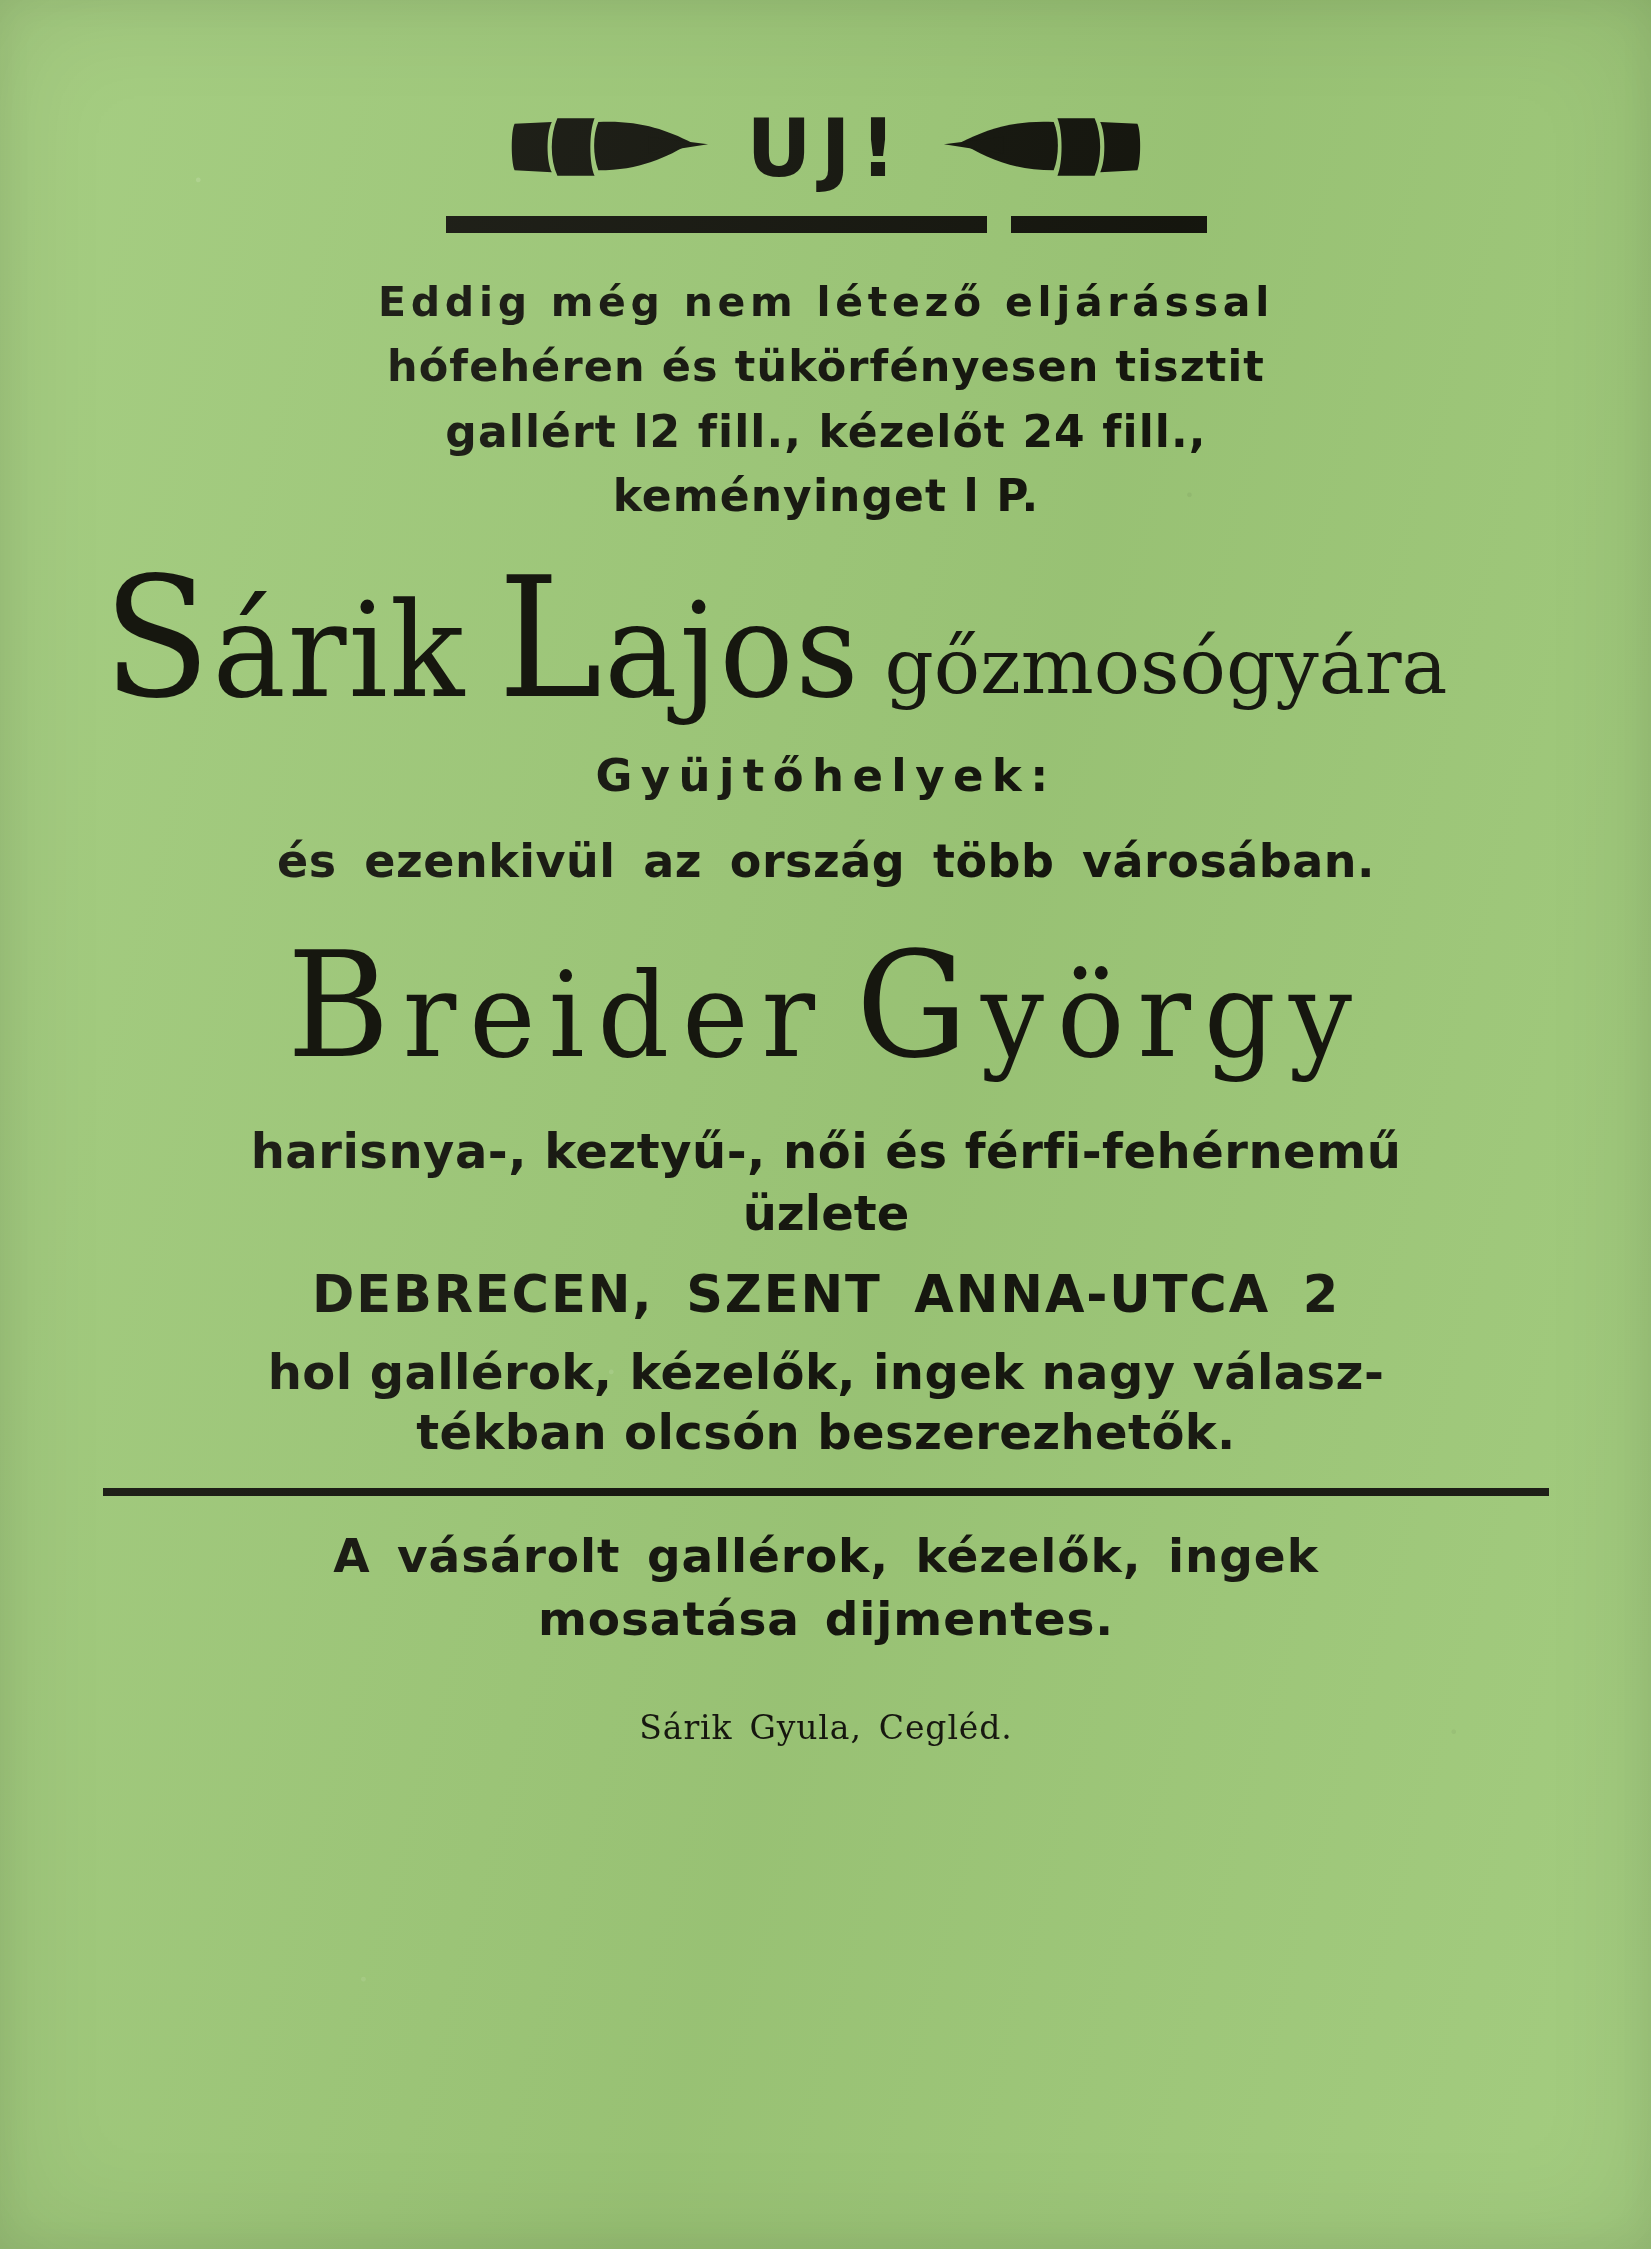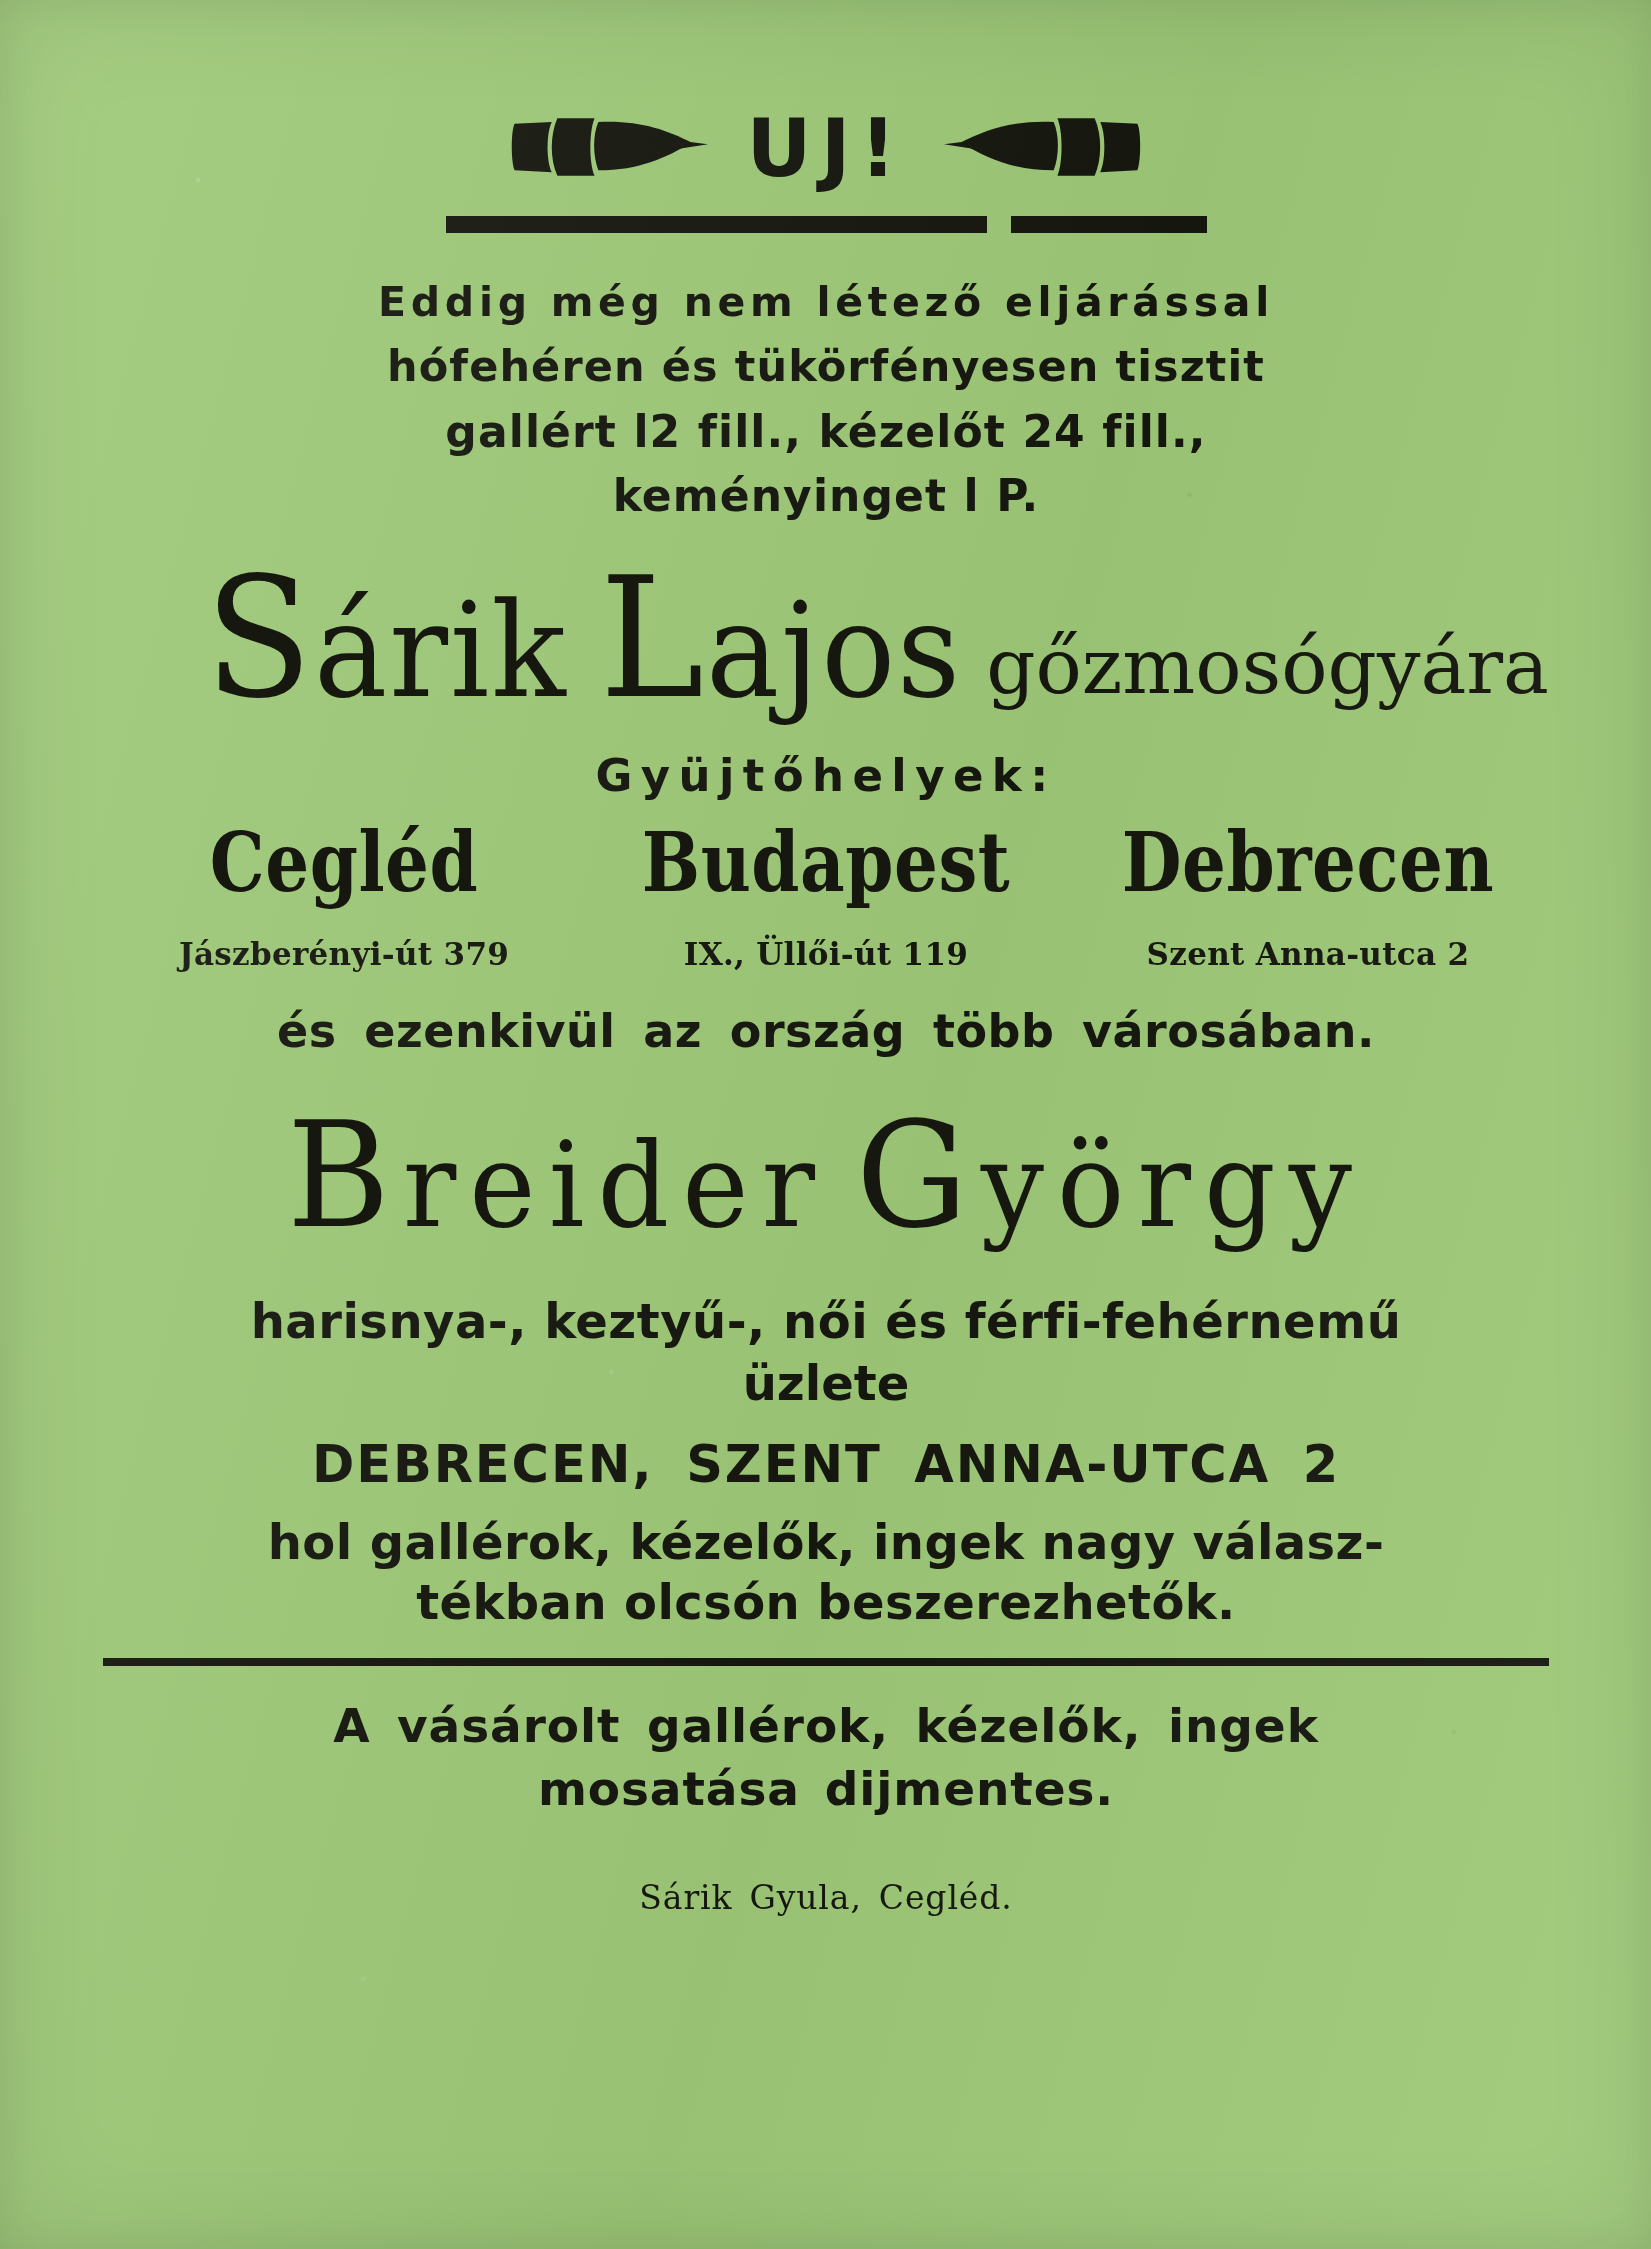--- a/index.html
+++ b/index.html
@@ -97,21 +97,21 @@
     font-weight: 700;
     font-size: 44px;
     letter-spacing: 1.1px;
     margin-top: 13px;
   }
 
   
   .brand-row {
     display: flex;
     align-items: baseline;
-    justify-content: flex-end;
+    justify-content: flex-start;
     margin-top: 39px;
     white-space: nowrap;
   }
   .brand-script {
     font-family: "DejaVu Serif", serif;
     font-size: 123px;
     line-height: 1;
     letter-spacing: 1.9px;
     transform: scaleY(1.06);
   }
@@ -287,34 +287,20 @@
     </span>
     <span style="display:inline-block;width:32px"></span>
     <span class="brand-script">
       <span class="cap">L</span><span>ajos</span>
     </span>
     <span class="brand-tail">gőzmosógyára</span>
   </div>
 
   <div class="collect">Gyüjtőhelyek:</div>
 
-  <div class="cities">
-    <div class="city-col">
-      <div class="city-name">Cegléd</div>
-      <div class="city-addr">Jászberényi-út 379</div>
-    </div>
-    <div class="city-col">
-      <div class="city-name">Budapest</div>
-      <div class="city-addr">IX., Üllői-út 119</div>
-    </div>
-    <div class="city-col">
-      <div class="city-name">Debrecen</div>
-      <div class="city-addr">Szent Anna-utca 2</div>
-    </div>
-  </div>
 
   <div class="more-cities">és ezenkivül az ország több városában.</div>
 
   <div class="brand2">
     <span class="cap">B</span><span>reider</span><span style="display:inline-block;width:28px"></span><span class="cap">G</span><span>yörgy</span>
   </div>
 
   <div class="trade1">harisnya-, keztyű-, női és férfi-fehérnemű</div>
   <div class="trade2">üzlete</div>
   <div class="addr-line">DEBRECEN,  SZENT  ANNA-UTCA 2</div>

